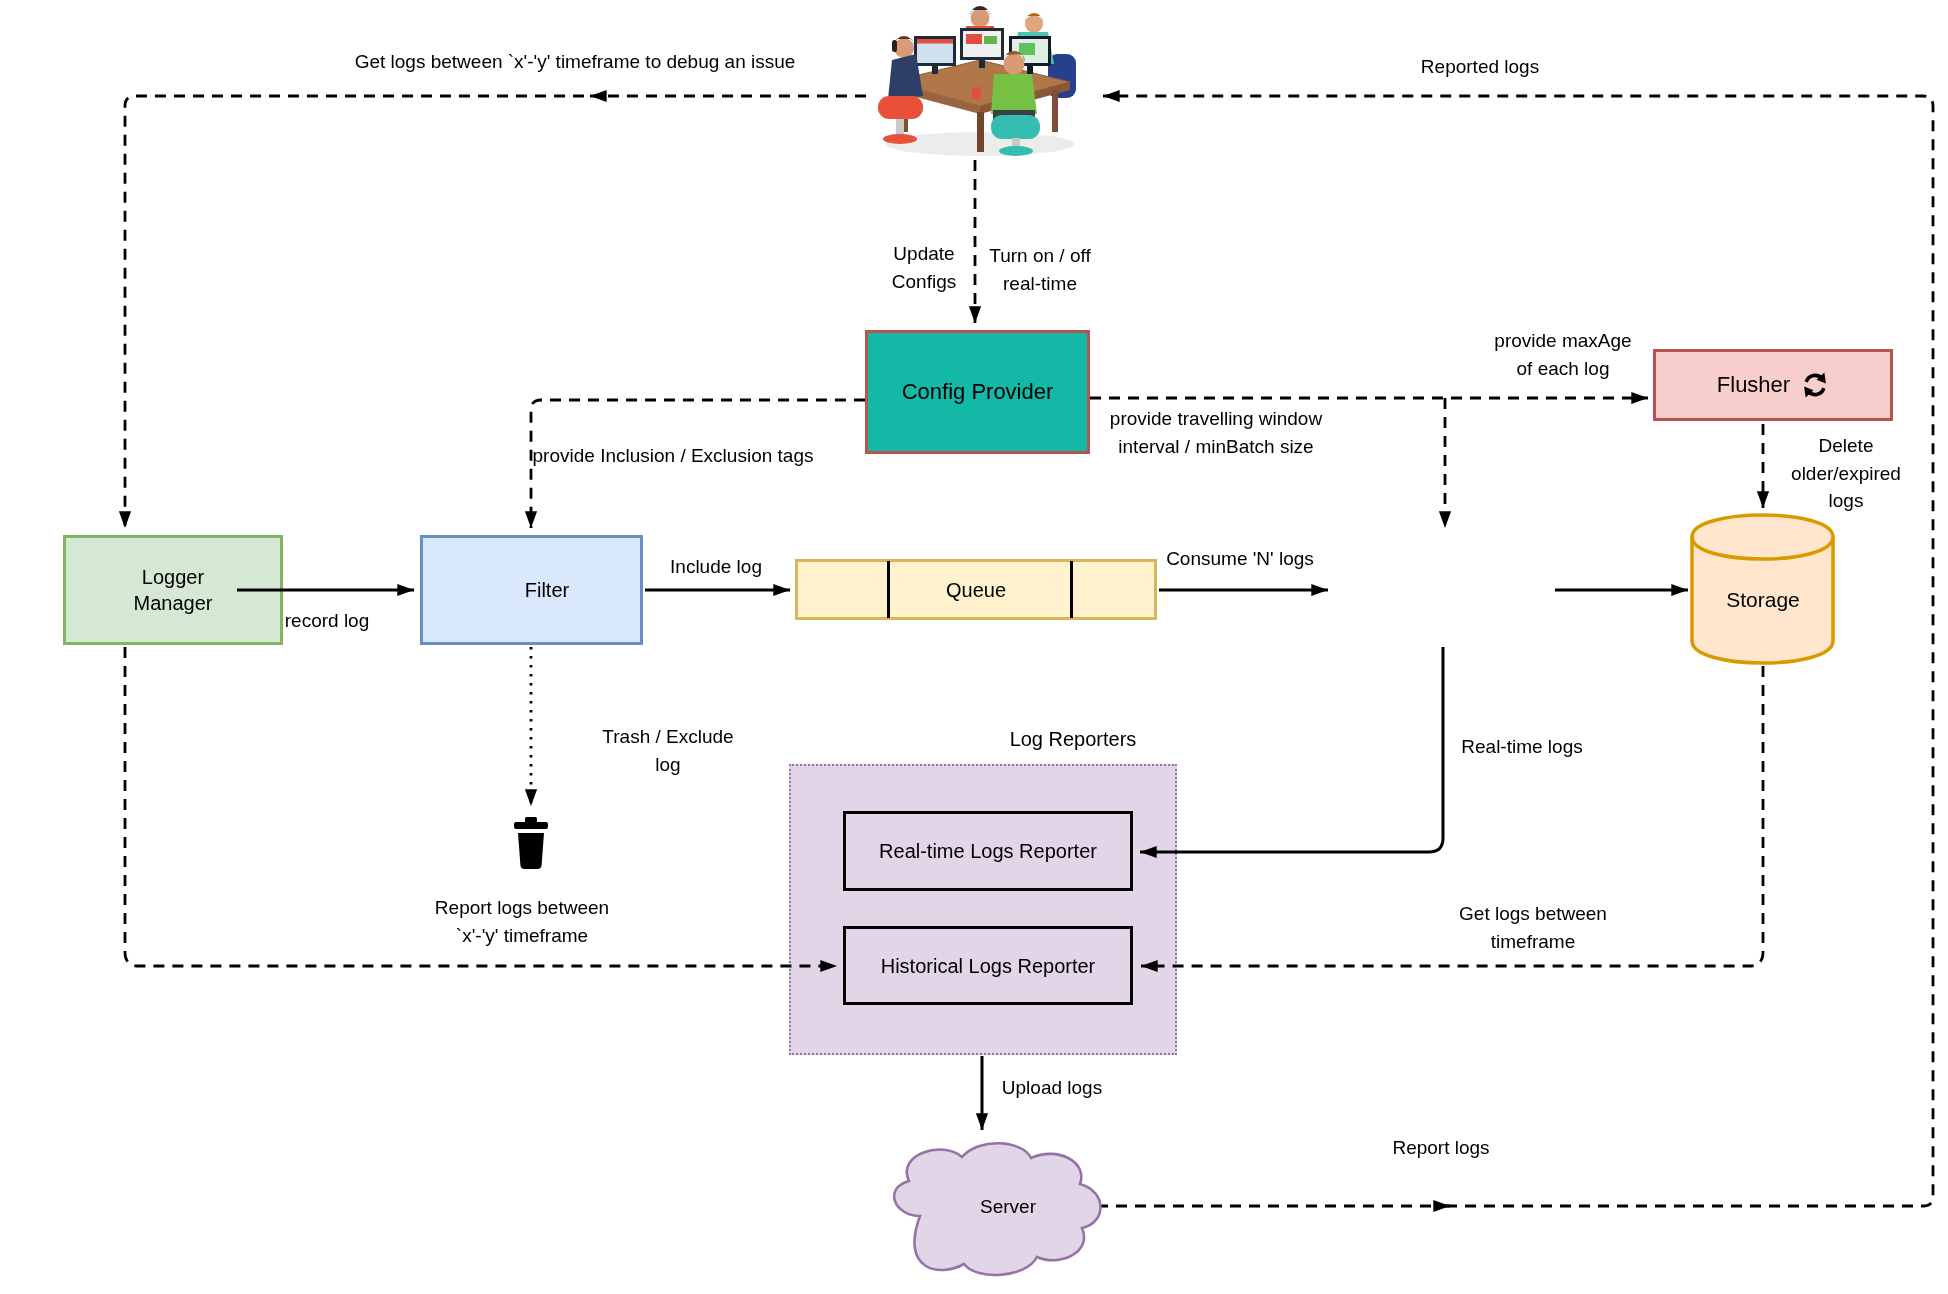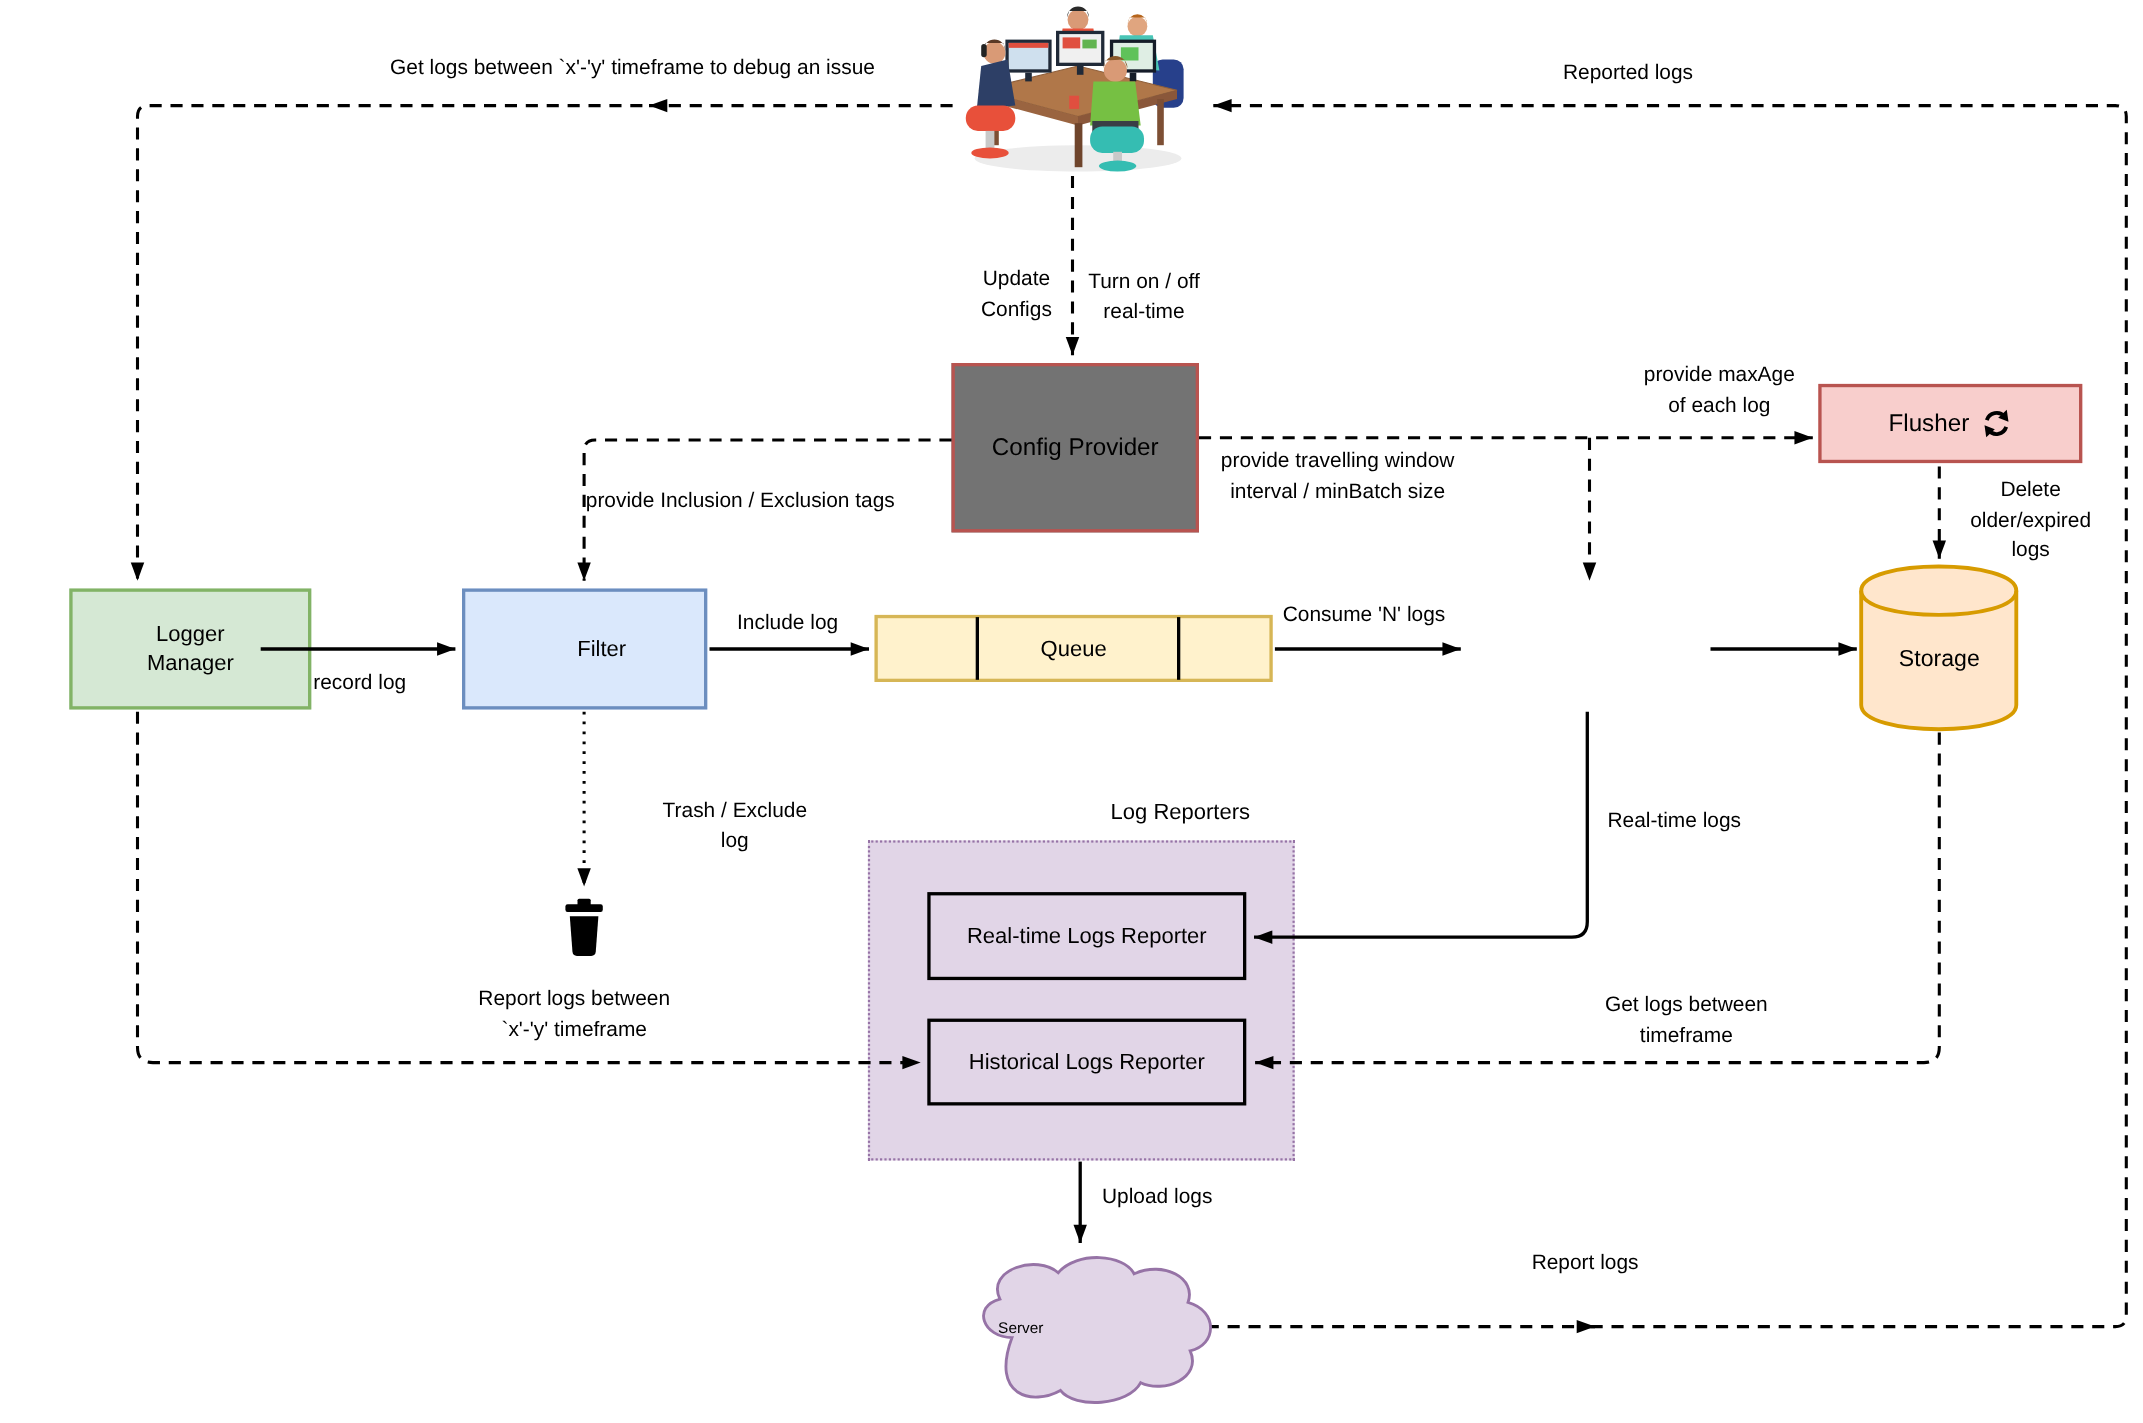--- a/index.html
+++ b/index.html
@@ -34,21 +34,21 @@
       <span class="t">Filter</span>
     </div>
 
     <div class="node" style="left:795px;top:559px;width:362px;height:61px;background:#fff2cc;border-color:#d6b656;">
       <div class="qline" style="left:89px;"></div>
       <div class="qline" style="left:272px;"></div>
       <span class="t">Queue</span>
     </div>
 
 
-    <div class="node" style="left:865px;top:330px;width:225px;height:154px;background:#737373;border-color:#b85450;align-items:center;">
+    <div class="node" style="left:865px;top:330px;width:225px;height:124px;background:#14b8a6;border-color:#b85450;align-items:center;">
       <span class="t" style="font-size:22px;">Config Provider</span>
     </div>
 
     <div class="node" style="left:1653px;top:349px;width:240px;height:72px;background:#f8cecc;border-color:#b85450;gap:11px;">
       <span class="t" style="font-size:22px;">Flusher</span>
       <svg width="28" height="28" viewBox="0 0 27 27">
         <path d="M 5 10.5 A 9 9 0 0 1 20.5 7.5" stroke="#000" stroke-width="3.4" fill="none"></path>
         <polygon points="22.5,1.5 24,12 15,8.5" fill="#000"></polygon>
         <path d="M 22 16.5 A 9 9 0 0 1 6.5 19.5" stroke="#000" stroke-width="3.4" fill="none"></path>
         <polygon points="4.5,25.5 3,15 12,18.5" fill="#000"></polygon>
@@ -187,17 +187,17 @@
 log</div>
     <div class="lbl" style="left:1240px;top:559px;">Consume 'N' logs</div>
     <div class="lbl" style="left:1522px;top:747px;">Real-time logs</div>
     <div class="lbl boxtitle" style="left:1073px;top:739px;">Log Reporters</div>
     <div class="lbl" style="left:522px;top:922px;">Report logs between
 `x'-'y' timeframe</div>
     <div class="lbl" style="left:1533px;top:928px;">Get logs between
 timeframe</div>
     <div class="lbl" style="left:1052px;top:1088px;">Upload logs</div>
     <div class="lbl" style="left:1441px;top:1148px;">Report logs</div>
-    <div class="lbl" style="left:928px;top:1207px;font-size:14px;">Server</div>
+    <div class="lbl" style="left:1008px;top:1207px;font-size:19px;">Server</div>
     <div class="lbl" style="left:1763px;top:600px;font-size:21px;">Storage</div>
   </div>
 
 </div>
 
 </body></html>

